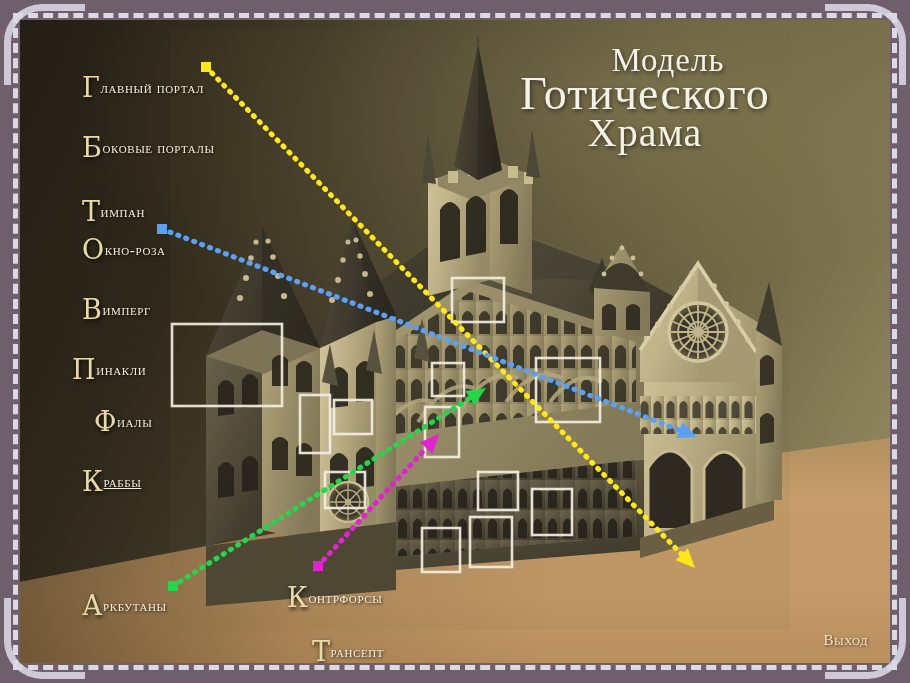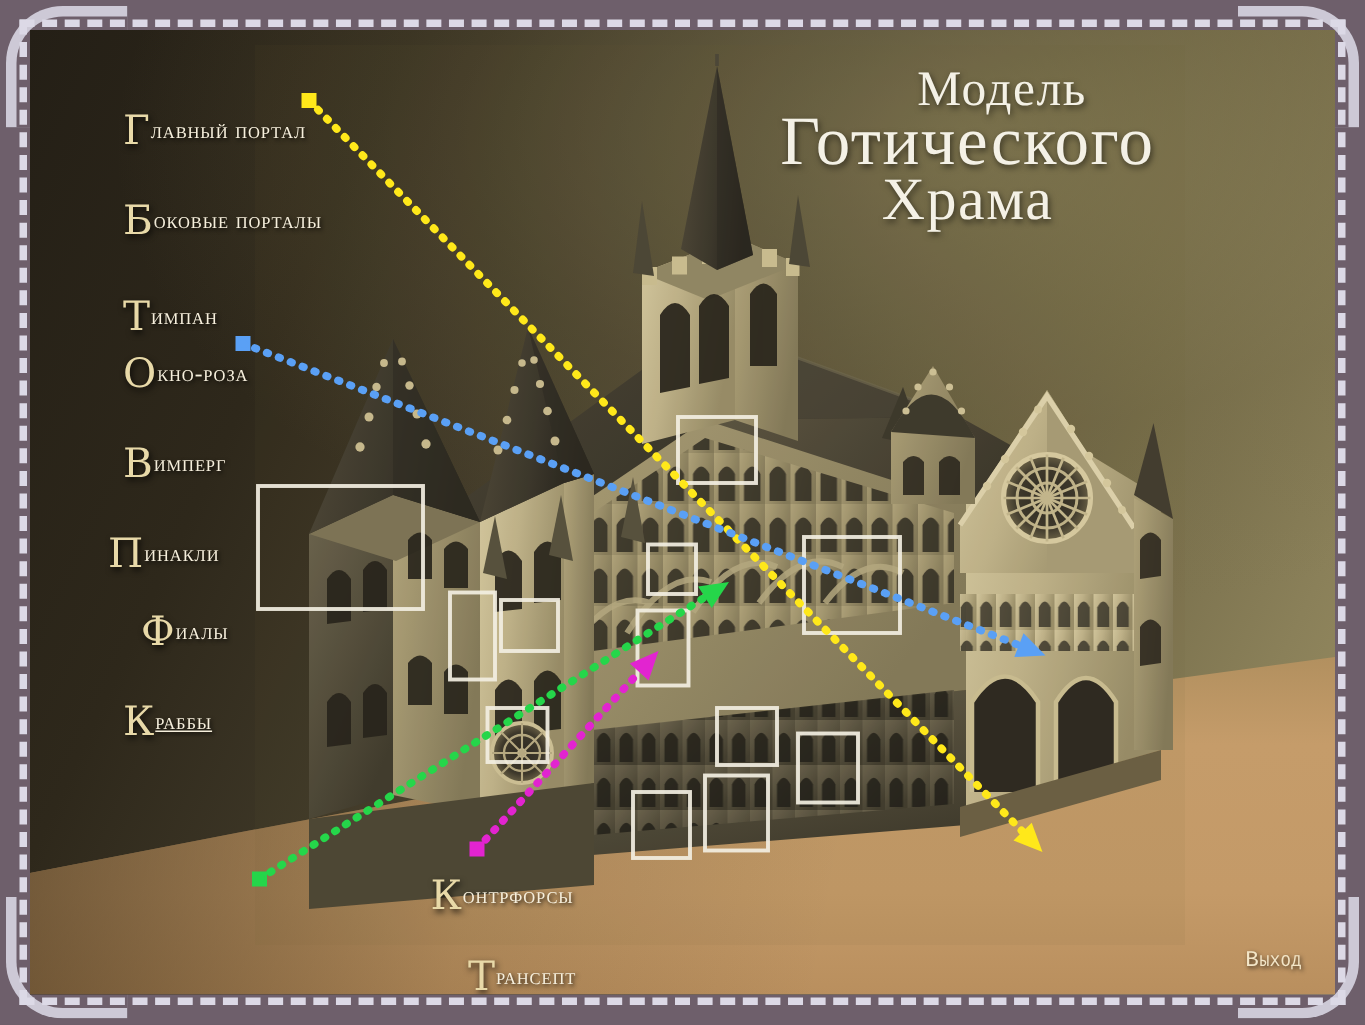--- a/index.html
+++ b/index.html
@@ -124,21 +124,21 @@
   }
   .lbl .rest{font-size:15.5px;}
 
   
   .exit{
     position:absolute;right:22px;bottom:14px;
     color:#f3e6c8;font-size:15px;letter-spacing:.5px;
     font-variant:small-caps;
     text-shadow:1px 1px 3px rgba(0,0,0,.7);
     cursor:pointer;
-    font-family:Liberation Mono, monospace;
+    font-family:Liberation Serif, serif;
   }
 
   
   .overlay{position:absolute;left:0;top:0;width:870px;height:643px;pointer-events:none;}
 
   
   .cathedral{position:absolute;left:150px;top:10px;width:620px;height:600px;}
 </style>
 </head>
 <body>
@@ -468,20 +468,21 @@
 
     <div class="labels" id="label-host">
         <div class="lbl" style="left: 62px; top: 52px;"><span class="dropcap">Г</span><span class="rest">лавный портал</span></div>
         <div class="lbl" style="left: 62px; top: 112px; text-align: right;"><span class="dropcap">Б</span><span class="rest">оковые порталы</span></div>
         <div class="lbl" style="left: 62px; top: 176px;"><span class="dropcap">Т</span><span class="rest">импан</span></div>
         <div class="lbl" style="left: 62px; top: 214px;"><span class="dropcap">О</span><span class="rest">кно-роза</span></div>
         <div class="lbl" style="left: 62px; top: 274px;"><span class="dropcap">В</span><span class="rest">имперг</span></div>
         <div class="lbl" style="left: 52px; top: 334px;"><span class="dropcap">П</span><span class="rest">инакли</span></div>
         <div class="lbl" style="left: 74px; top: 386px;"><span class="dropcap">Ф</span><span class="rest">иалы</span></div>
         <div class="lbl" style="left: 62px; top: 446px; text-decoration: underline;"><span class="dropcap">К</span><span class="rest">раббы</span></div>
+        <div class="lbl" style="left: 62px; top: 570px;"><span class="dropcap">А</span><span class="rest">ркбутаны</span></div>
         <div class="lbl" style="left: 267px; top: 562px;"><span class="dropcap">К</span><span class="rest">онтрфорсы</span></div>
         <div class="lbl" style="left: 267px; top: 616px; margin-left: 25px;"><span class="dropcap">Т</span><span class="rest">рансепт</span></div>
       </div>
 
     <div class="exit">Выход</div>
 
   </div>
 </div>
 
 </body></html>

